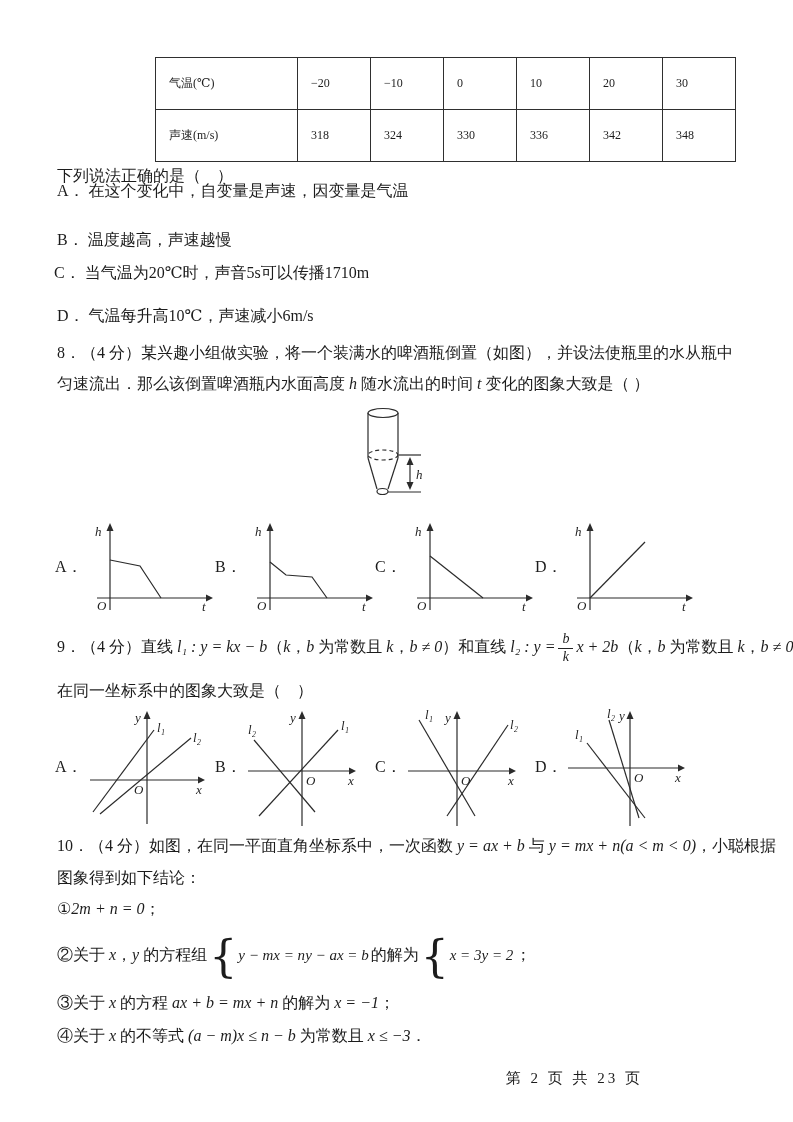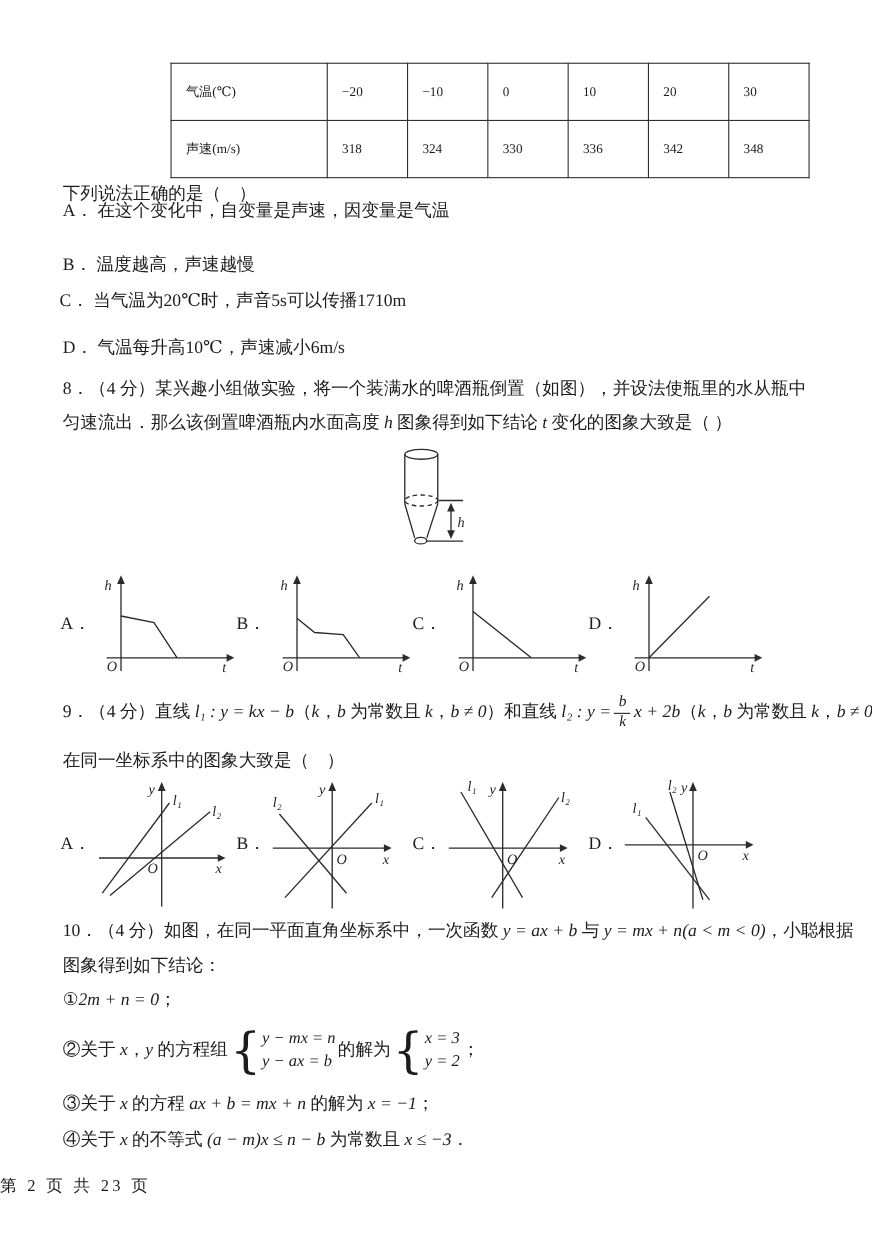--- a/index.html
+++ b/index.html
@@ -27,22 +27,22 @@
   svg .thin{stroke-width:1.2px;}
   svg polygon.ah{fill:#2b2b2b;stroke:none;}
   svg text{font-family:"Liberation Serif","DejaVu Serif",serif;font-style:italic;font-size:13px;fill:#1f1f1f;stroke:none;}
   
   .frac{display:inline-block;vertical-align:middle;text-align:center;font-size:14px;line-height:1.05;margin:0 3px;}
   .frac .num{display:block;border-bottom:1.2px solid #222;padding:0 4px 1px;}
   .frac .den{display:block;padding-top:1px;}
   
   .sys{display:inline-flex;align-items:center;vertical-align:middle;margin:0 2px;}
   .sys .brace{font-size:44px;line-height:0.85;font-weight:400;margin-right:1px;font-family:"DejaVu Serif",serif;}
-  .sys .rows{display:inline-flex;flex-direction:column;font-size:15px;line-height:1.45;}
-  .footer{width:643px;text-align:left;font-size:15px;letter-spacing:3px;}
+  .sys .rows{display:inline-flex;flex-direction:row;font-size:15px;line-height:1.45;}
+  .footer{width:643px;text-align:right;font-size:15px;letter-spacing:3px;}
 </style>
 </head>
 <body>
 
 <table class="dt abs" style="left:155px;top:57px;width:482px;">
   <tbody>
       <tr>
     <td style="width:128px;">气温(℃)</td>
     <td style="width:59px;">−20</td>
     <td style="width:59px;">−10</td>
@@ -72,21 +72,21 @@
   <span class="optlabel">B．</span><span>温度越高，声速越慢</span>
 </div>
 <div class="abs line" style="left:42px;top:263px;margin-left:12px;">
   <span class="optlabel">C．</span><span>当气温为20℃时，声音5s可以传播1710m</span>
 </div>
 <div class="abs line" style="left:57px;top:306px;">
   <span class="optlabel">D．</span><span>气温每升高10℃，声速减小6m/s</span>
 </div>
 
 <div class="abs line" style="left:57px;top:343px;"><span>8．（4 分）某兴趣小组做实验，将一个装满水的啤酒瓶倒置（如图），并设法使瓶里的水从瓶中</span></div>
-<div class="abs line" style="left:57px;top:374px;"><span>匀速流出．那么该倒置啤酒瓶内水面高度 </span><span class="m">h</span><span> 图象得到如下结论 </span><span class="m">t</span><span> 变化的图象大致是（ ）</span></div>
+<div class="abs line" style="left:57px;top:374px;"><span>匀速流出．那么该倒置啤酒瓶内水面高度 </span><span class="m">h</span><span> 随水流出的时间 </span><span class="m">t</span><span> 变化的图象大致是（ ）</span></div>
 
 <svg class="abs" style="left:320px;top:402px;" width="180" height="105" viewBox="0 0 180 105">
   <g class="thin">
     <ellipse cx="63" cy="11" rx="15" ry="4.5"></ellipse>
     <line x1="48" y1="11" x2="48" y2="56"></line>
     <line x1="78" y1="11" x2="78" y2="56"></line>
     <line x1="48" y1="56" x2="57" y2="87"></line>
     <line x1="78" y1="56" x2="68" y2="87"></line>
     <ellipse cx="62.5" cy="89.5" rx="5.5" ry="3"></ellipse>
   </g>

